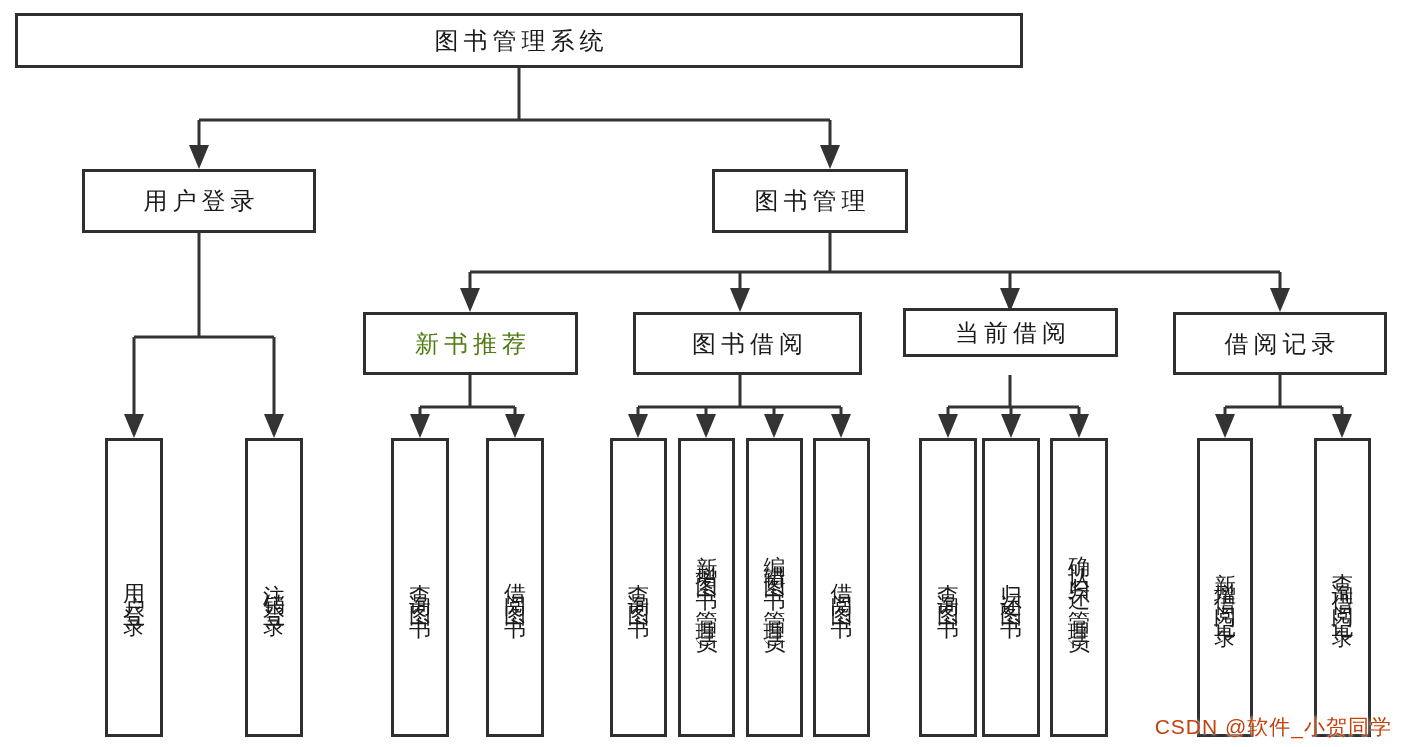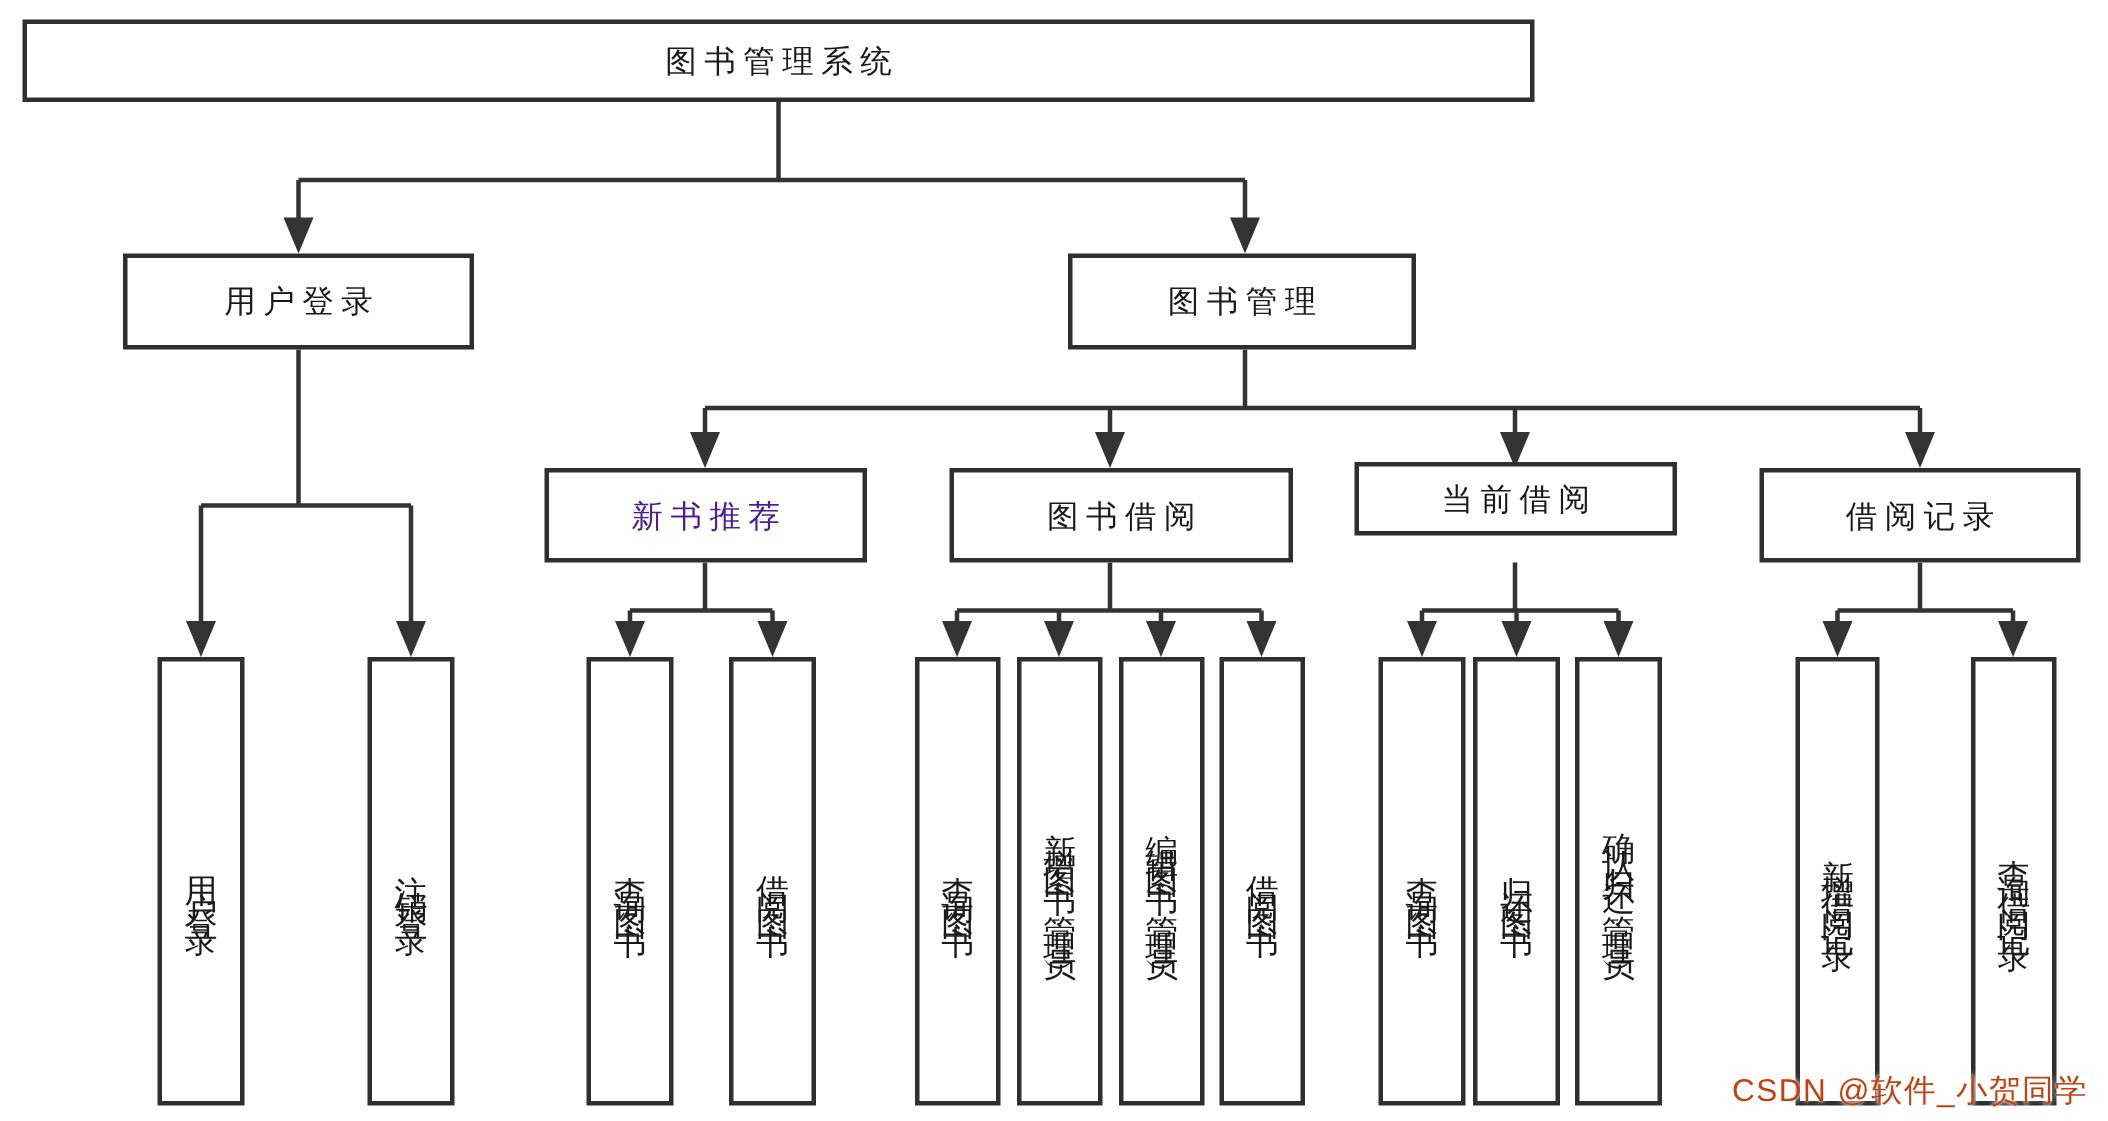--- a/index.html
+++ b/index.html
@@ -26,21 +26,21 @@
     box-sizing: border-box;
     border: 3px solid #2f2f2f;
     background: #ffffff;
     display: flex;
     align-items: center;
     justify-content: center;
     color: #1a1a1a;
     z-index: 2;
   }
   .node.horizontal .label {
-    font-size: 21px;
+    font-size: 24px;
     letter-spacing: 5px;
     text-indent: 5px;
     white-space: nowrap;
   }
   .node.vertical .label {
     writing-mode: vertical-rl;
     text-orientation: mixed;
     font-size: 22px;
     letter-spacing: 11px;
     line-height: 1;
@@ -89,25 +89,25 @@
       <path d="M 1280 375 L 1280 407 M 1225 407 L 1342 407 M 1225 407 L 1225 417 M 1342 407 L 1342 417" stroke="#333333" stroke-width="3" fill="none"></path>
       <polygon points="1215,414 1235,414 1225,438" fill="#333333"></polygon>
       <polygon points="1332,414 1352,414 1342,438" fill="#333333"></polygon>
     </svg>
     <div class="node horizontal" style="left: 15px; top: 13px; width: 1008px; height: 55px; border-color: rgb(47, 47, 47);">
       <span class="label" style="color: rgb(26, 26, 26);">图书管理系统</span>
     </div>
     <div class="node horizontal" style="left: 82px; top: 169px; width: 234px; height: 64px; border-color: rgb(47, 47, 47);">
       <span class="label" style="color: rgb(26, 26, 26);">用户登录</span>
     </div>
-    <div class="node horizontal" style="left: 712px; top: 169px; width: 232px; height: 64px; border-color: rgb(47, 47, 47); align-items: center;">
+    <div class="node horizontal" style="left: 712px; top: 169px; width: 196px; height: 64px; border-color: rgb(47, 47, 47); align-items: center;">
       <span class="label" style="color: rgb(26, 26, 26);">图书管理</span>
     </div>
     <div class="node horizontal" style="left: 363px; top: 312px; width: 215px; height: 63px; border-color: rgb(47, 47, 47);">
-      <span class="label" style="color: #4c1d95;">新书推荐</span>
+      <span class="label" style="color: #4d7c0f;">新书推荐</span>
     </div>
     <div class="node horizontal" style="left: 633px; top: 312px; width: 229px; height: 63px; border-color: rgb(47, 47, 47);">
       <span class="label" style="color: rgb(26, 26, 26);">图书借阅</span>
     </div>
     <div class="node horizontal" style="left: 903px; top: 308px; width: 215px; height: 49px; border-color: rgb(47, 47, 47); align-items: center;">
       <span class="label" style="color: rgb(26, 26, 26);">当前借阅</span>
     </div>
     <div class="node horizontal" style="left: 1173px; top: 312px; width: 214px; height: 63px; border-color: rgb(47, 47, 47);">
       <span class="label" style="color: rgb(26, 26, 26);">借阅记录</span>
     </div>

